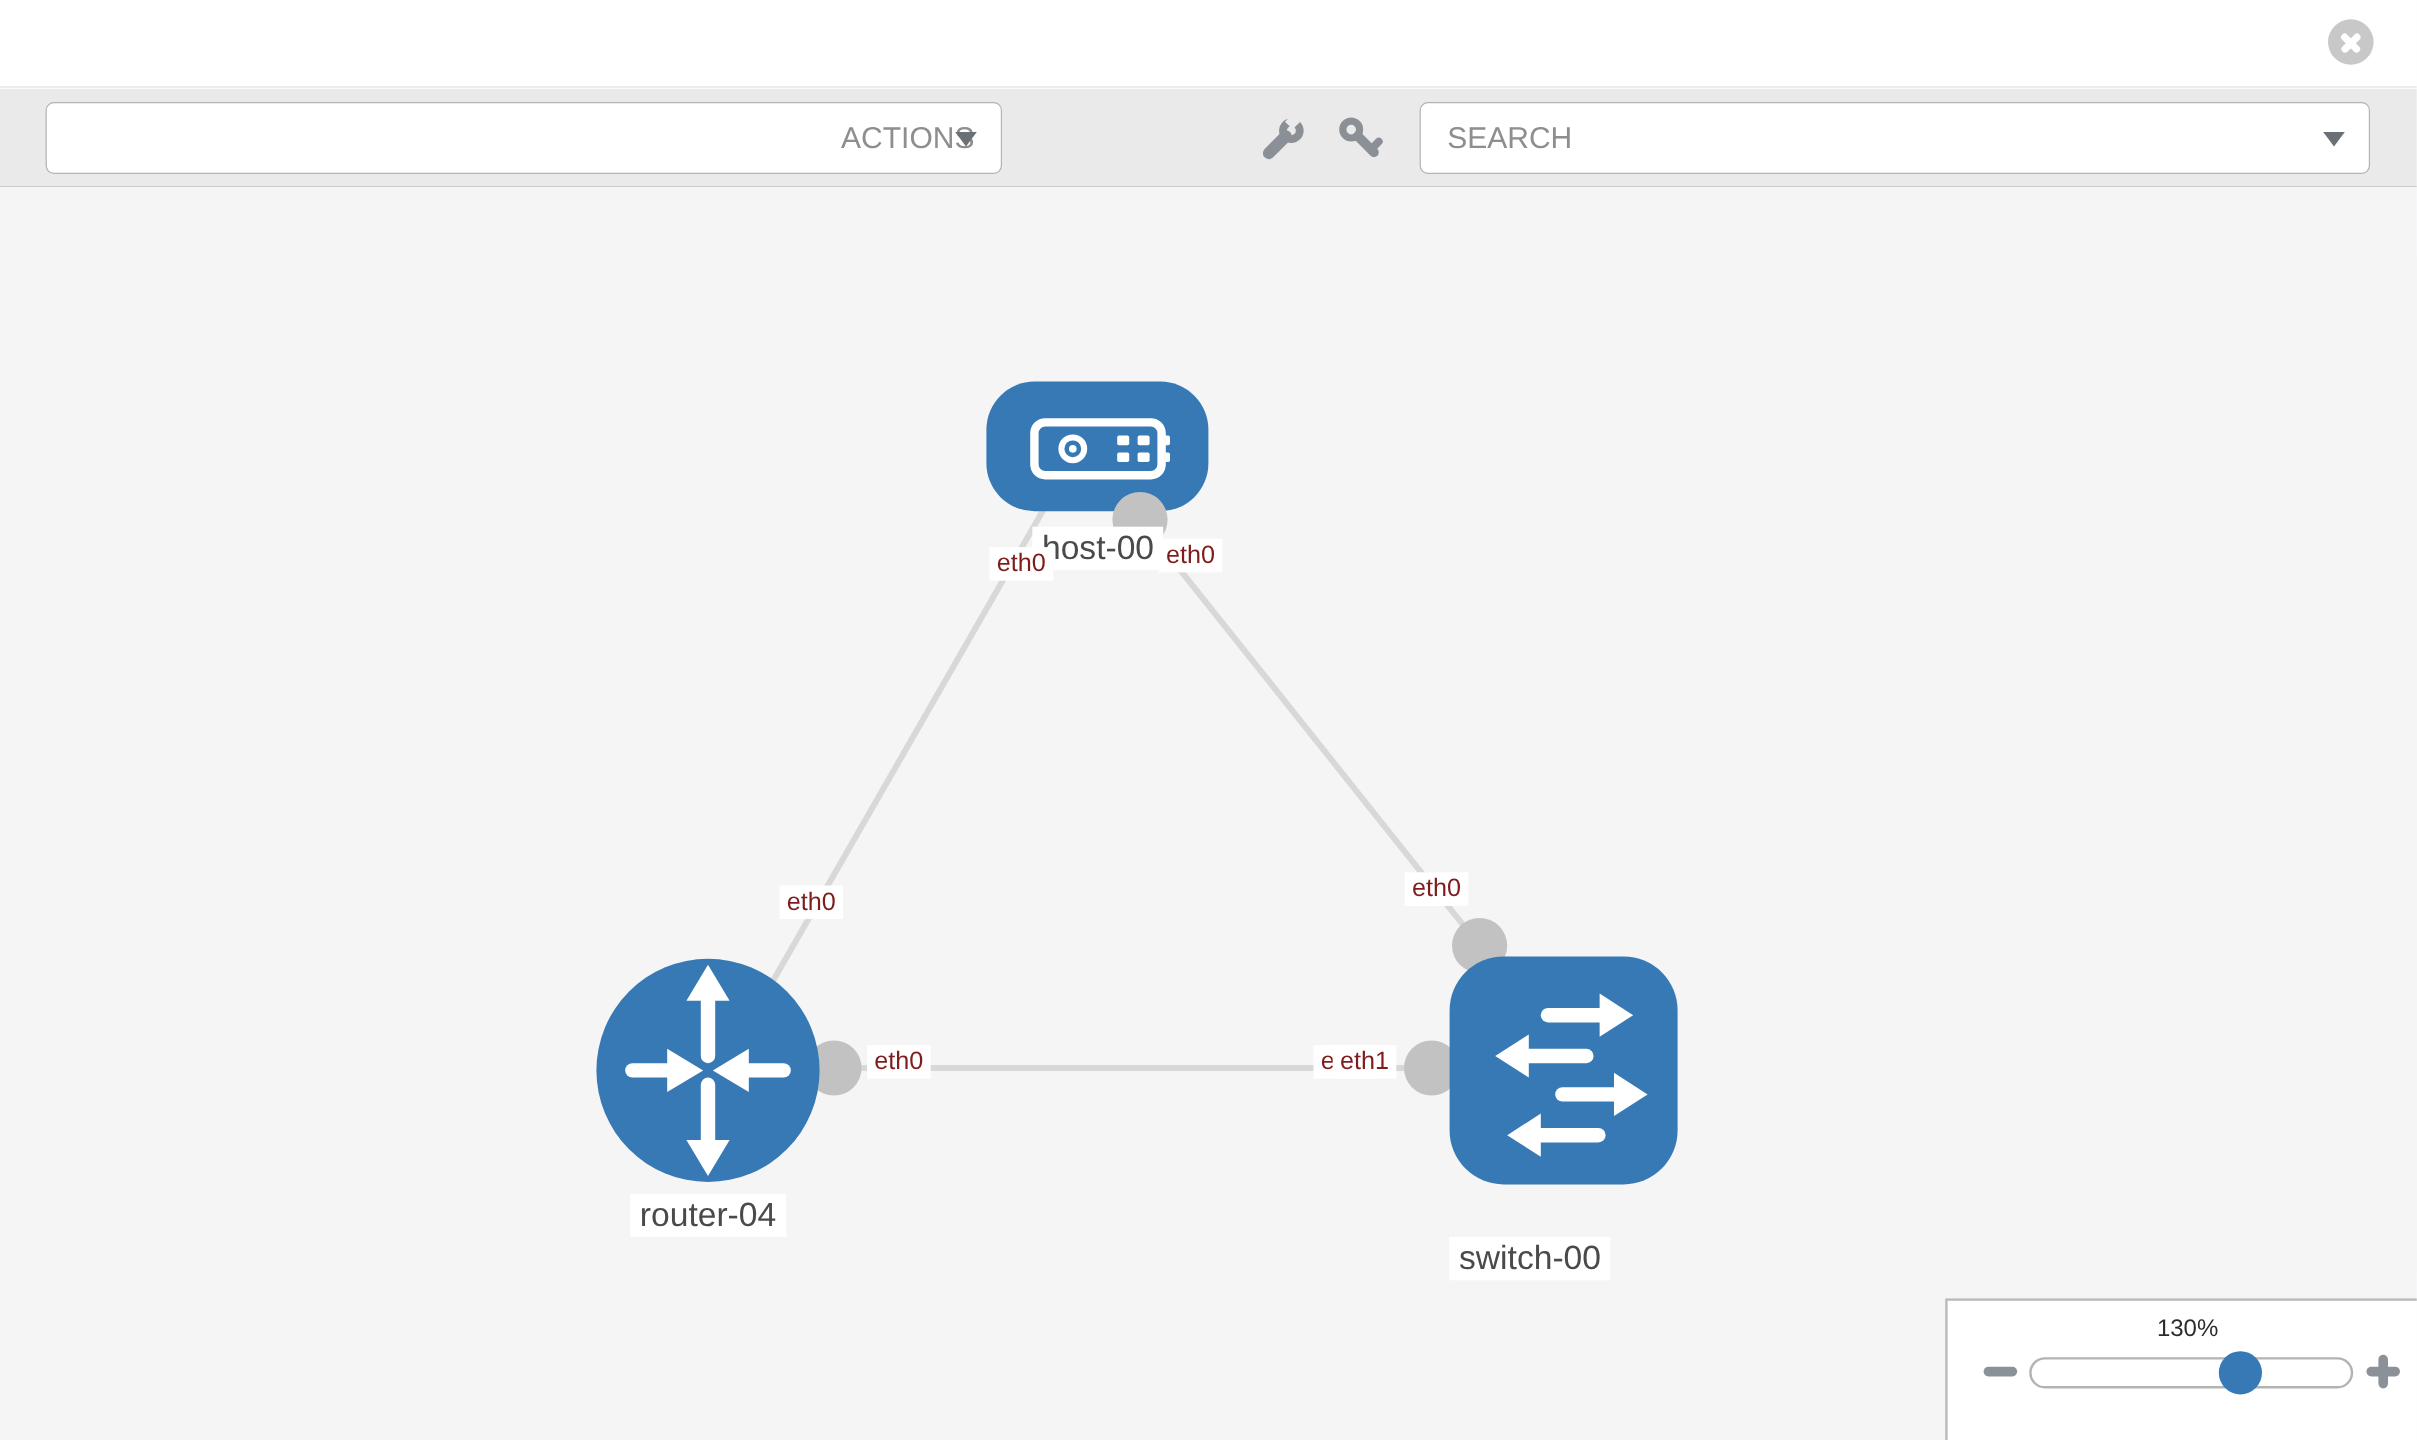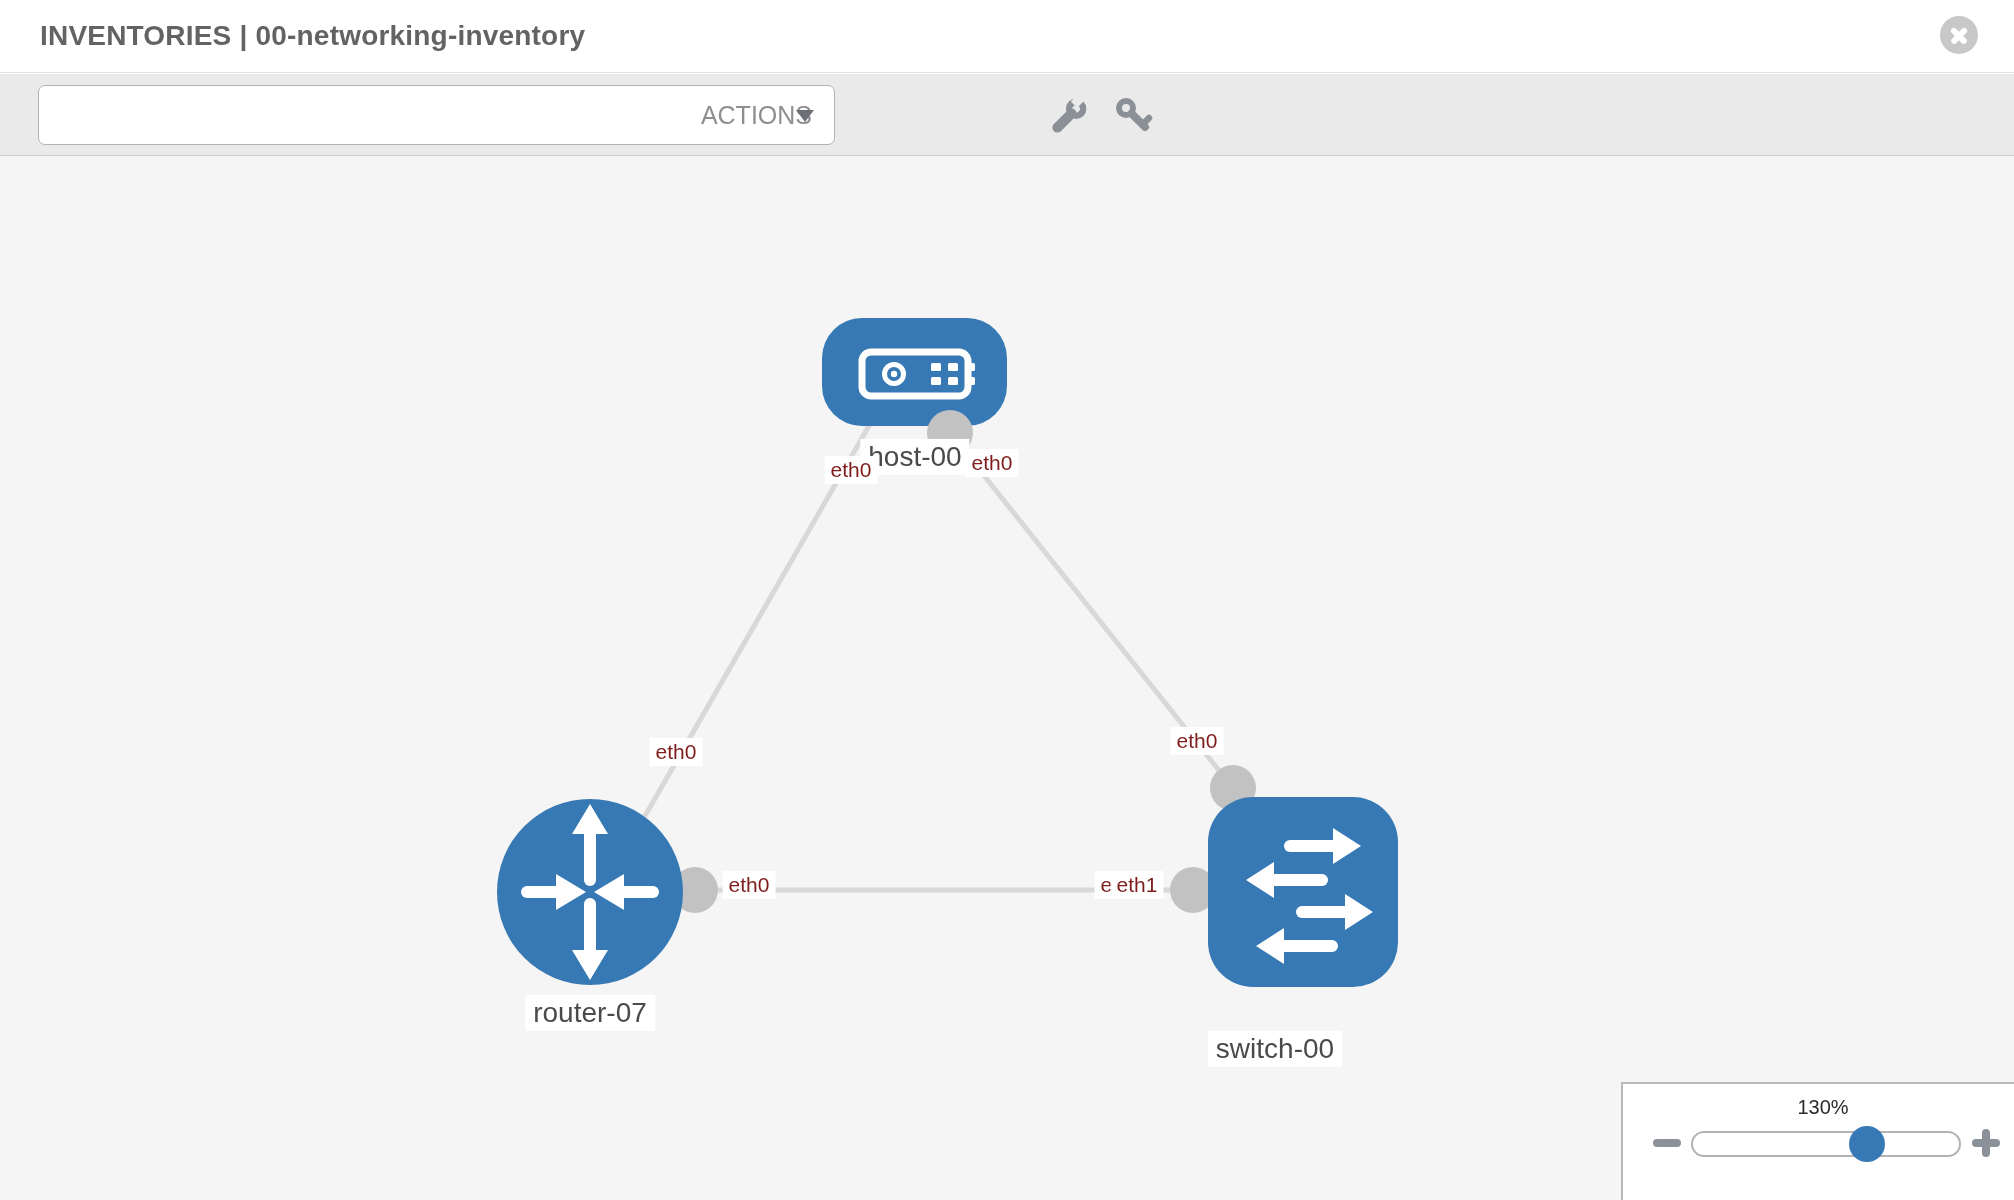--- a/index.html
+++ b/index.html
@@ -78,21 +78,20 @@
   }
   .zoom-handle {
     position:absolute; top:-7px; width:36px; height:36px; border-radius:50%;
     background:#3779b5; cursor:grab;
   }
 </style>
 </head>
 <body>
 
 <div class="header">
-  <span class="header-title">INVENTORIES | 00-networking-inventory</span>
   <span class="close-btn"></span>
 </div>
 
 <div class="toolbar">
   <div class="dropdown dd-actions">
     <span>ACTIONS</span>
     <span class="caret"></span>
   </div>
 
   <div class="tool-icon ti-wrench">
@@ -106,20 +105,24 @@
   </div>
 
   <div class="tool-icon ti-key">
     <svg width="44" height="44" viewBox="0 0 44 44">
       <circle cx="14" cy="13" r="7" fill="none" stroke="#8b9096" stroke-width="6"></circle>
       <line x1="19.5" y1="18.5" x2="33" y2="32" stroke="#8b9096" stroke-width="8" stroke-linecap="round"></line>
       <line x1="30.5" y1="29.5" x2="37" y2="23" stroke="#8b9096" stroke-width="6.5" stroke-linecap="round"></line>
     </svg>
   </div>
 
+  <div class="dropdown dd-search">
+    <span>SEARCH</span>
+    <span class="caret"></span>
+  </div>
 </div>
 
 <div class="canvas">
   <svg class="graph-svg" width="2014" height="1044" viewBox="0 0 2014 1044">
 
     <line x1="870" y1="268" x2="622" y2="700" stroke="#d8d8d8" stroke-width="5"></line>
     <line x1="950" y1="277" x2="1233" y2="632" stroke="#d8d8d8" stroke-width="5"></line>
     <line x1="660" y1="734" x2="1193" y2="734" stroke="#d8d8d8" stroke-width="5"></line>
 
     <circle cx="695" cy="734" r="23" fill="#c2c2c2"></circle>
@@ -168,21 +171,21 @@
           <rect x="948" y="221" width="10" height="8" rx="1.5"></rect>
           <rect x="965" y="221" width="10" height="8" rx="1.5"></rect>
         </g>
       </g>
 
       <circle cx="950" cy="277" r="23" fill="#c2c2c2"></circle>
     </g>
   </svg>
 
   <div class="nlabel" style="left:915px;  top:301px;">host-00</div>
-  <div class="nlabel" style="left:590px;  top:857px;">router-07</div>
+  <div class="nlabel" style="left:590px;  top:857px;">router-04</div>
   <div class="nlabel" style="left:1275px; top:857px;margin-top:36px;">switch-00</div>
 
   <div class="ilabel" style="left:851px;  top:314px;">eth0</div>
   <div class="ilabel" style="left:992px;  top:307px;">eth0</div>
   <div class="ilabel" style="left:676px;  top:596px;">eth0</div>
   <div class="ilabel" style="left:1197px; top:585px;">eth0</div>
   <div class="ilabel" style="left:749px;  top:729px;">eth0</div>
   <div class="ilabel" style="left:1121px; top:729px;">eth0</div>
   <div class="ilabel" style="left:1092px; top:729px;margin-left:45px;">eth1</div>
 </div>

